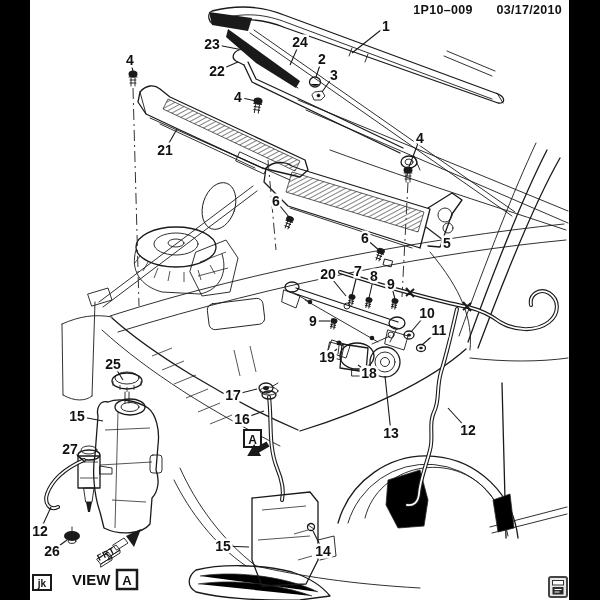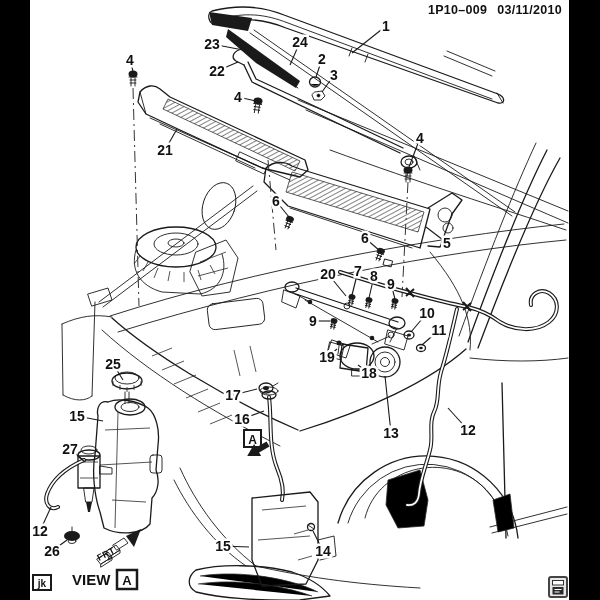--- a/index.html
+++ b/index.html
@@ -3,21 +3,21 @@
 <meta charset="utf-8">
 <style>
   html,body{margin:0;padding:0;background:#888;}
   .stage{position:relative;width:600px;height:600px;background:#fff;overflow:hidden;
          font-family:"Liberation Sans",sans-serif;color:#111;}
   .matte{position:absolute;top:0;height:600px;background:#000;}
   .matte.left{left:0;width:30px;}
   .matte.right{right:0;width:31px;}
   .doc-ref{position:absolute;top:3px;right:38px;font-size:12.5px;font-weight:bold;
            letter-spacing:.3px;white-space:nowrap;}
-  .doc-ref span{margin-left:6px;}
+  .doc-ref span{margin-left:20px;}
   svg{position:absolute;left:0;top:0;font-family:"Liberation Sans",sans-serif;}
   .ln{stroke:#1a1a1a;stroke-width:1.3;fill:none;stroke-linecap:round;stroke-linejoin:round;}
   .thin{stroke-width:.9;}
   .soft{stroke:#2a2a2a;stroke-width:.8;}
   .fillink{fill:#1a1a1a;stroke:none;}
   .tube-o{stroke:#1a1a1a;stroke-width:4;fill:none;stroke-linecap:round;stroke-linejoin:round;}
   .tube-i{stroke:#fff;stroke-width:1.8;fill:none;stroke-linecap:round;stroke-linejoin:round;}
   .dashdot{stroke:#333;stroke-width:1;fill:none;stroke-dasharray:11 4 2 4;}
   .callout-num{font-size:14px;font-weight:bold;fill:#111;paint-order:stroke;stroke:#fff;
                stroke-width:5px;text-anchor:middle;dominant-baseline:central;}
@@ -29,21 +29,21 @@
 </style>
 </head>
 <body>
 
 <div class="stage">
   <div class="matte left"></div>
   <div class="matte right"></div>
 
   <div class="doc-ref">
     <span>1P10–009</span>
-    <span>03/11/2010</span>
+    <span>03/17/2010</span>
   </div>
 
   <svg width="600" height="600" viewBox="0 0 600 600">
     <defs>
       <pattern id="hatch" patternUnits="userSpaceOnUse" width="4" height="4" patternTransform="rotate(62)">
         <path d="M0,0 L0,4" stroke="#1a1a1a" stroke-width="1.1"></path>
       </pattern>
     </defs>
 
     <g>

